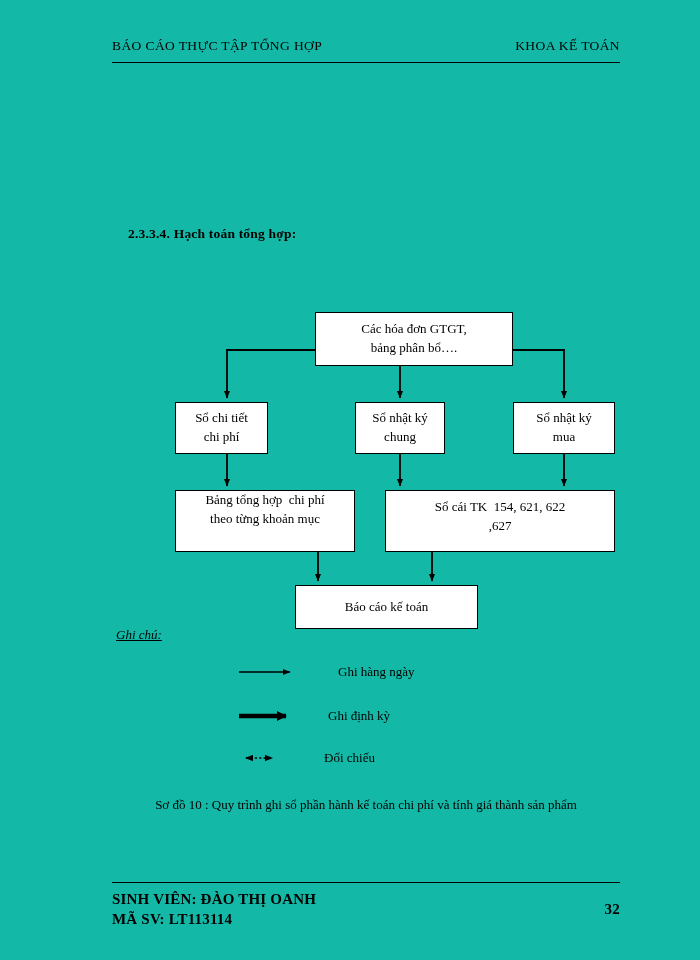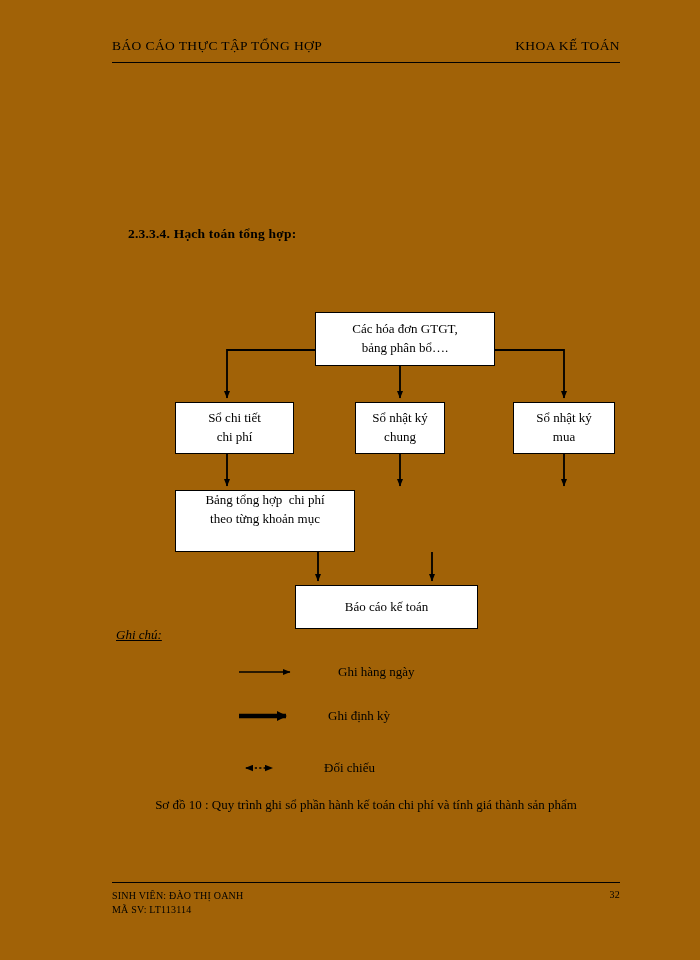--- a/index.html
+++ b/index.html
@@ -12,21 +12,21 @@
     height: 960px;
     position: relative;
     font-family: "Liberation Serif", "DejaVu Serif", serif;
     color: #000000;
     overflow: hidden;
   }
 
   .page {
     position: absolute;
     inset: 0;
-    background: #a16207;
+    background: #14b8a6;
   }
 
   
   .header {
     position: absolute;
     left: 112px;
     top: 38px;
     width: 508px;
     display: flex;
     justify-content: space-between;
@@ -71,22 +71,22 @@
     display: flex;
     flex-direction: column;
     align-items: center;
     font-size: 13px;
     line-height: 1.45;
     text-align: center;
   }
   .node .line { display: block; white-space: pre; }
 
   
-  #node-source  { left: 315px; top: 312px; width: 180px; height: 54px; justify-content: center; }
-  #node-detail  { left: 175px; top: 402px; width: 119px; height: 52px; justify-content: center; }
+  #node-source  { left: 315px; top: 312px; width: 198px; height: 54px; justify-content: center; }
+  #node-detail  { left: 175px; top: 402px; width: 93px; height: 52px; justify-content: center; }
   #node-journal { left: 355px; top: 402px; width: 90px;  height: 52px; justify-content: center; }
   #node-purchase{ left: 513px; top: 402px; width: 102px; height: 52px; justify-content: center; }
   #node-summary { left: 175px; top: 490px; width: 180px; height: 62px; justify-content: flex-start; }
   #node-ledger  { left: 385px; top: 490px; width: 230px; height: 62px; justify-content: flex-start; padding-top: 7px; }
   #node-report  { left: 295px; top: 585px; width: 183px; height: 44px; justify-content: center; }
 
   
   .legend-title {
     position: absolute;
     left: 116px;
@@ -100,21 +100,21 @@
     left: 238px;
     display: flex;
     align-items: center;
   }
   .legend-label {
     font-size: 13px;
     white-space: nowrap;
   }
   #legend-row-daily    { top: 664px; text-align: center; }
   #legend-row-periodic { top: 708px; text-align: right; }
-  #legend-row-compare  { top: 750px; margin-top: 10px; }
+  #legend-row-compare  { top: 750px; }
 
   .legend-glyph {
     width: 62px;
     height: 16px;
     position: relative;
     flex: 0 0 62px;
   }
   #legend-row-daily .legend-label    { margin-left: 38px; }
   #legend-row-periodic .legend-label { margin-left: 28px; }
   #legend-row-compare .legend-label  { margin-left: 40px; }
@@ -139,23 +139,24 @@
     width: 508px;
     border-top: 1.6px solid #000;
   }
   .footer {
     position: absolute;
     left: 112px;
     top: 889px;
     width: 508px;
     display: flex;
     justify-content: space-between;
-    align-items: flex-start;
-    font-size: 10px;
+    align-items: center;
+    font-size: 15px;
     letter-spacing: 0.2px;
+    font-weight: bold;
   }
   .footer-left { line-height: 1.35; }
   .footer-left span { display: block; }
 </style>
 </head>
 <body>
 
 <div class="page">
 
   <div class="header">
@@ -212,20 +213,24 @@
   <div class="node" id="node-purchase">
     <span class="line">Sổ nhật ký</span>
     <span class="line">mua</span>
   </div>
 
   <div class="node" id="node-summary">
     <span class="line">Bảng tổng hợp  chi phí</span>
     <span class="line">theo từng khoản mục</span>
   </div>
 
+  <div class="node" id="node-ledger">
+    <span class="line">Sổ cái TK  154, 621, 622</span>
+    <span class="line">,627</span>
+  </div>
 
   <div class="node" id="node-report">
     <span class="line">Báo cáo kế toán</span>
   </div>
 
   <div class="legend-title">Ghi chú:</div>
 
   <div class="legend-row" id="legend-row-daily">
     <span class="legend-glyph">
       <svg width="62" height="16" viewBox="0 0 62 16">

